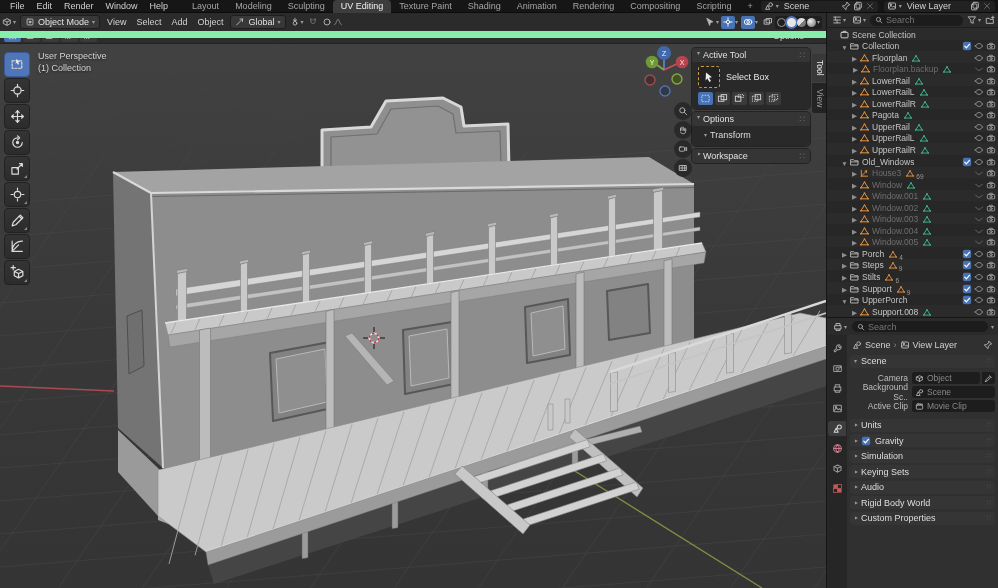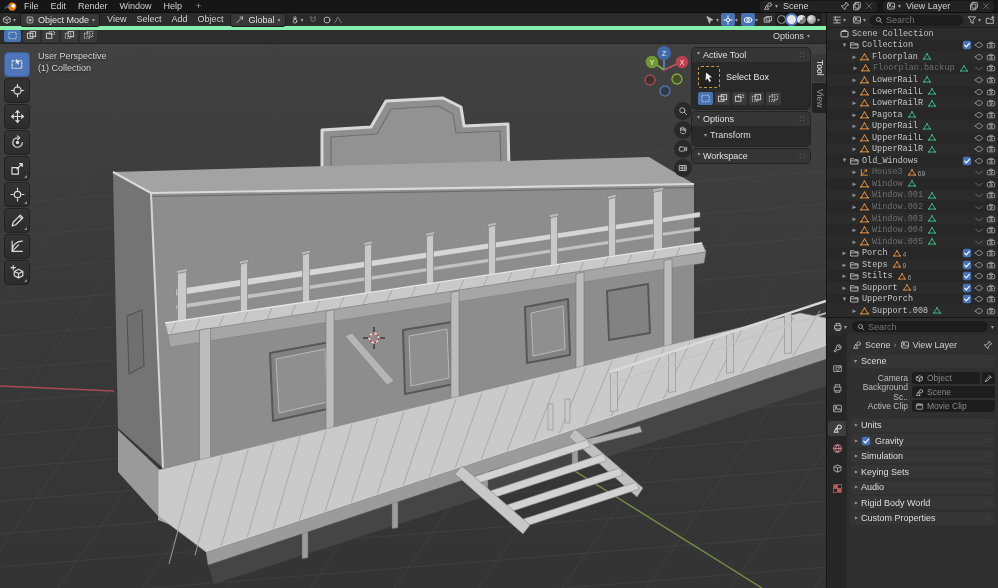--- a/index.html
+++ b/index.html
@@ -16,22 +16,22 @@
   .wstab{padding:0 8px;line-height:13px;color:#a5a5a5;border-radius:4px 4px 0 0;white-space:nowrap;}
   .wstab.active{background:#3d3d3d;color:#f0f0f0;}
   .tb-group{display:flex;align-items:center;background:#222222;border-radius:3px;height:11px;
     margin-left:6px;padding:0 3px;gap:2px;}
   .tb-group .txt{color:#d0d0d0;padding:0 3px;}
   .tb-group .dimico{opacity:.45;}
   .ico{display:inline-flex;width:10px;height:10px;align-items:center;justify-content:center;color:#b9b9b9;flex:0 0 auto;}
   .ico svg{width:100%;height:100%;}
   .caret{font-size:6px;color:#9a9a9a;line-height:1;}
   
-  #vph{left:0;top:13px;width:826px;height:17px;background:#2b2b2b;display:flex;align-items:center;
-    z-index:30;border-bottom:4px solid #86efac;box-sizing:border-box;}
+  #vph{left:0;top:13px;width:826px;height:25px;background:#2b2b2b;display:flex;align-items:center;
+    z-index:30;border-bottom:7px solid #86efac;box-sizing:border-box;}
   .hmenu{padding:0 5px;color:#d2d2d2;line-height:15px;}
   .pill{display:flex;align-items:center;gap:3px;background:#383838;border:1px solid #1d1d1d;
     border-radius:3px;height:12px;padding:0 4px;margin:0 2px;color:#e2e2e2;}
   .iconbtn{display:flex;align-items:center;gap:1px;padding:0 2px;height:13px;border-radius:2px;}
   .iconbtn.on{background:#4772b3;}
   #shadegrp{display:flex;align-items:center;background:#1f1f1f;border-radius:3px;height:13px;
     padding:0 2px;gap:1px;margin-right:4px;}
   .sphere{width:9px;height:9px;border-radius:50%;box-sizing:border-box;}
   #outh{left:826px;top:13px;width:172px;height:15px;background:#2b2b2b;display:flex;align-items:center;
     z-index:30;border-bottom:1px solid #1f1f1f;box-sizing:border-box;border-left:1px solid #161616;padding:0 3px;gap:2px;}
@@ -68,21 +68,21 @@
   .vtab{writing-mode:vertical-rl;padding:6px 1px;color:#9a9a9a;background:#232323;
     border-radius:0 0 0 3px;font-size:8.5px;text-align:center;}
   .vtab.active{background:#383838;color:#e8e8e8;}
   
   #gizmo{left:636px;top:14px;width:58px;height:58px;z-index:4;}
   .navbtn{left:674px;width:18px;height:18px;border-radius:50%;background:rgba(38,38,38,.85);
     display:flex;align-items:center;justify-content:center;z-index:4;}
   
   #outliner{left:826px;top:28px;width:172px;height:289px;background:#272727;overflow:hidden;
     border-left:1px solid #161616;box-sizing:border-box;z-index:20;}
-  .orow{display:flex;align-items:center;height:11.56px;font-size:8.5px;color:#c5c5c5;white-space:nowrap;padding-right:2px;font-family:Liberation Mono, monospace;}
+  .orow{display:flex;align-items:flex-end;height:11.56px;font-size:8.5px;color:#c5c5c5;white-space:nowrap;padding-right:2px;}
   .orow:nth-child(odd){background:#2b2b2b;}
   .orow .exp{width:9px;color:#8f8f8f;font-size:6.5px;text-align:center;flex:0 0 auto;}
   .orow .oico{width:11px;height:10px;margin-right:2px;}
   .orow .nm{overflow:hidden;text-overflow:ellipsis;}
   .orow .nm.dim{color:#6e6e6e;}
   .orow .dico{width:10px;height:9px;margin-left:4px;}
   .orow .cnt{font-size:6.5px;color:#9a9a9a;margin-left:1px;position:relative;top:2px;}
   .orow .right{margin-left:auto;display:flex;align-items:center;gap:2px;}
   .orow .right .ico{width:10px;height:10px;color:#9b9b9b;}
   
@@ -115,20 +115,32 @@
 
   <div id="topbar" class="abs">
     <span id="logo">
       <svg viewBox="0 0 14 11">
           <circle cx="8.2" cy="5.6" r="4.2" fill="#e87d0d"></circle>
           <circle cx="9.3" cy="4.8" r="1.9" fill="#fff"></circle>
           <path d="M1 7.5 6 3.5" stroke="#2f6fb3" stroke-width="1.6"></path>
         </svg>
     </span>
     <span id="topmenus"><span class="menu">File</span><span class="menu">Edit</span><span class="menu">Render</span><span class="menu">Window</span><span class="menu">Help</span></span>
+    <span id="wstabs">
+        <span class="wstab">Layout</span>
+        <span class="wstab">Modeling</span>
+        <span class="wstab">Sculpting</span>
+        <span class="wstab active">UV Editing</span>
+        <span class="wstab">Texture Paint</span>
+        <span class="wstab">Shading</span>
+        <span class="wstab">Animation</span>
+        <span class="wstab">Rendering</span>
+        <span class="wstab">Compositing</span>
+        <span class="wstab">Scripting</span>
+      </span>
     <span class="wstab">+</span>
     <span class="tb-group" style="margin-left:auto">
       <span class="ico" id="ic-scene-top">
           <svg viewBox="0 0 12 12" fill="none" stroke="currentColor" stroke-width="1.1" stroke-linecap="round" stroke-linejoin="round">
             <circle cx="8" cy="4.4" r="2.2"></circle>
             <path d="M4.6 5.4L6.8 10H2.4Z"></path>
           </svg>
         </span>
       <span class="caret">▾</span>
       <span class="txt" style="min-width:52px">Scene</span>

